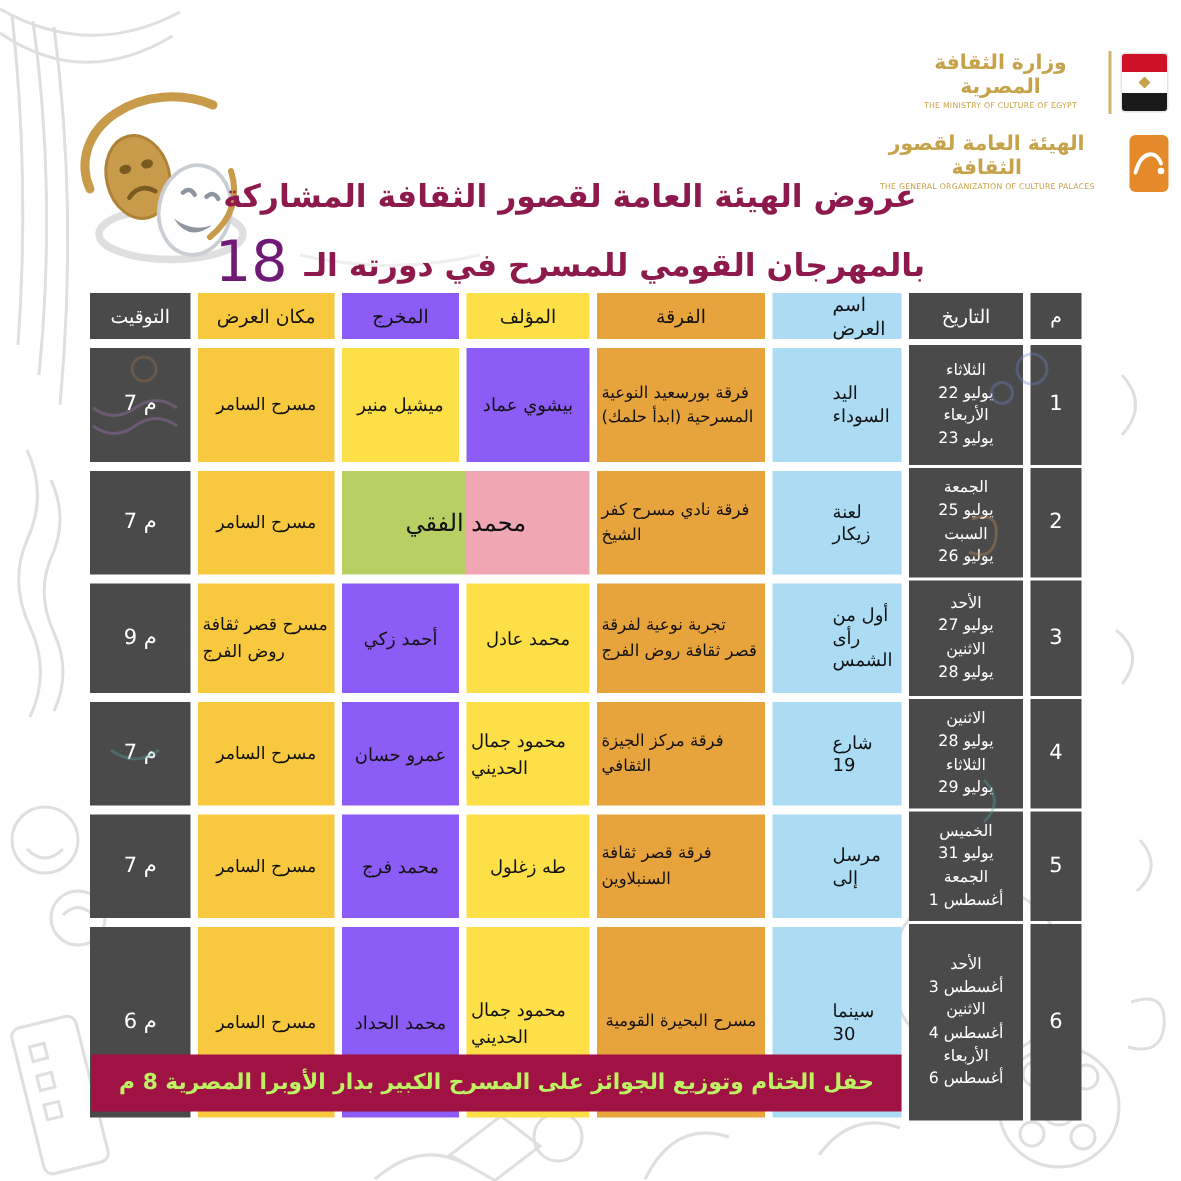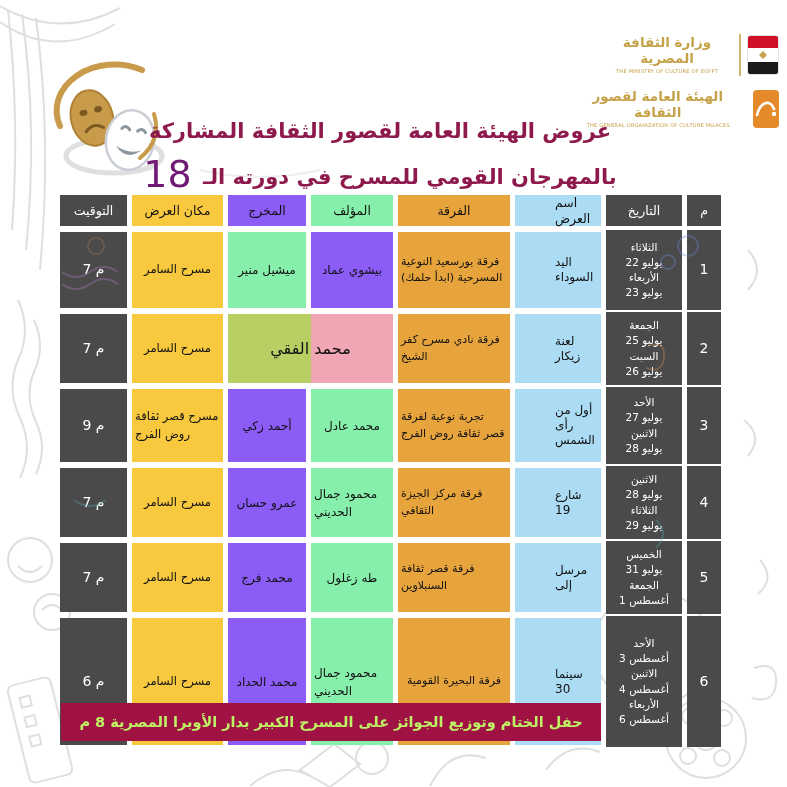--- a/index.html
+++ b/index.html
@@ -44,21 +44,21 @@
   }
   .cell{
     display:flex;flex-direction:column;align-items:center;justify-content:center;
     text-align:left;font-weight:normal;box-sizing:border-box;
     padding:2px 3px;margin:3px 0;direction:ltr;color:#111;line-height:1.25;
   }
   .cell.hd{margin:0 0 3px 0;font-size:12.5px;}
   .dark{background:#4a4a4b;color:#ffffff;}
   .blue{background:#abdcf4;padding-left:40px;}
   .orange{background:#e8a43c;}
-  .pink{background:#86efac;}
+  .pink{background:#fde047;}
   .green{background:#8b5cf6;}
   .yellow{background:#f8c93e;}
   .numcell,.datecell{margin:1px 0;}
   .numcell{font-size:14px;}
   .datecell{font-size:10.5px;line-height:1.45;padding:2px 1px;}
   .showcell{font-size:12px;}
   .troupecell{font-size:11px;line-height:1.5;}
   .authorcell,.dircell{font-size:12px;line-height:1.5;}
   .venuecell{font-size:11.5px;line-height:1.5;}
   .timecell{font-size:14px;}
@@ -259,21 +259,21 @@
       <div class="cell dark numcell">6</div>
       <div class="cell dark datecell">
         <div>الأحد</div>
         <div>3 أغسطس</div>
         <div>الاثنين</div>
         <div>4 أغسطس</div>
         <div>الأربعاء</div>
         <div>6 أغسطس</div>
       </div>
       <div class="cell blue showcell">سينما 30</div>
-      <div class="cell orange troupecell">فرقة البحيرة القومية</div>
+      <div class="cell orange troupecell">مسرح البحيرة القومية</div>
       <div class="cell pink authorcell">محمود جمال الحديني</div>
       <div class="cell green dircell">محمد الحداد</div>
       <div class="cell yellow venuecell">مسرح السامر</div>
       <div class="cell dark timecell">6 م</div>
     </div>
 
   <svg class="doodles-over" width="787" height="787" viewBox="0 0 787 787">
     <g fill="none" stroke-width="2" opacity="0.35">
       <path d="M62 272 q 14 10 28 0 q 14 -10 28 0" stroke="#b07cc6"></path>
       <path d="M62 284 q 14 10 28 0 q 14 -10 28 0" stroke="#b07cc6"></path>

